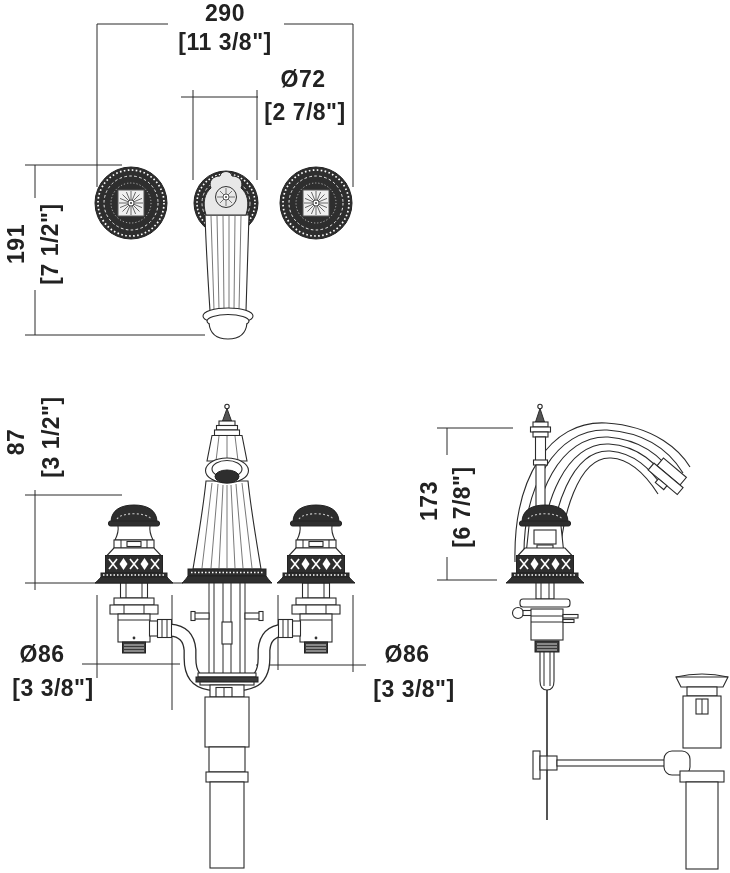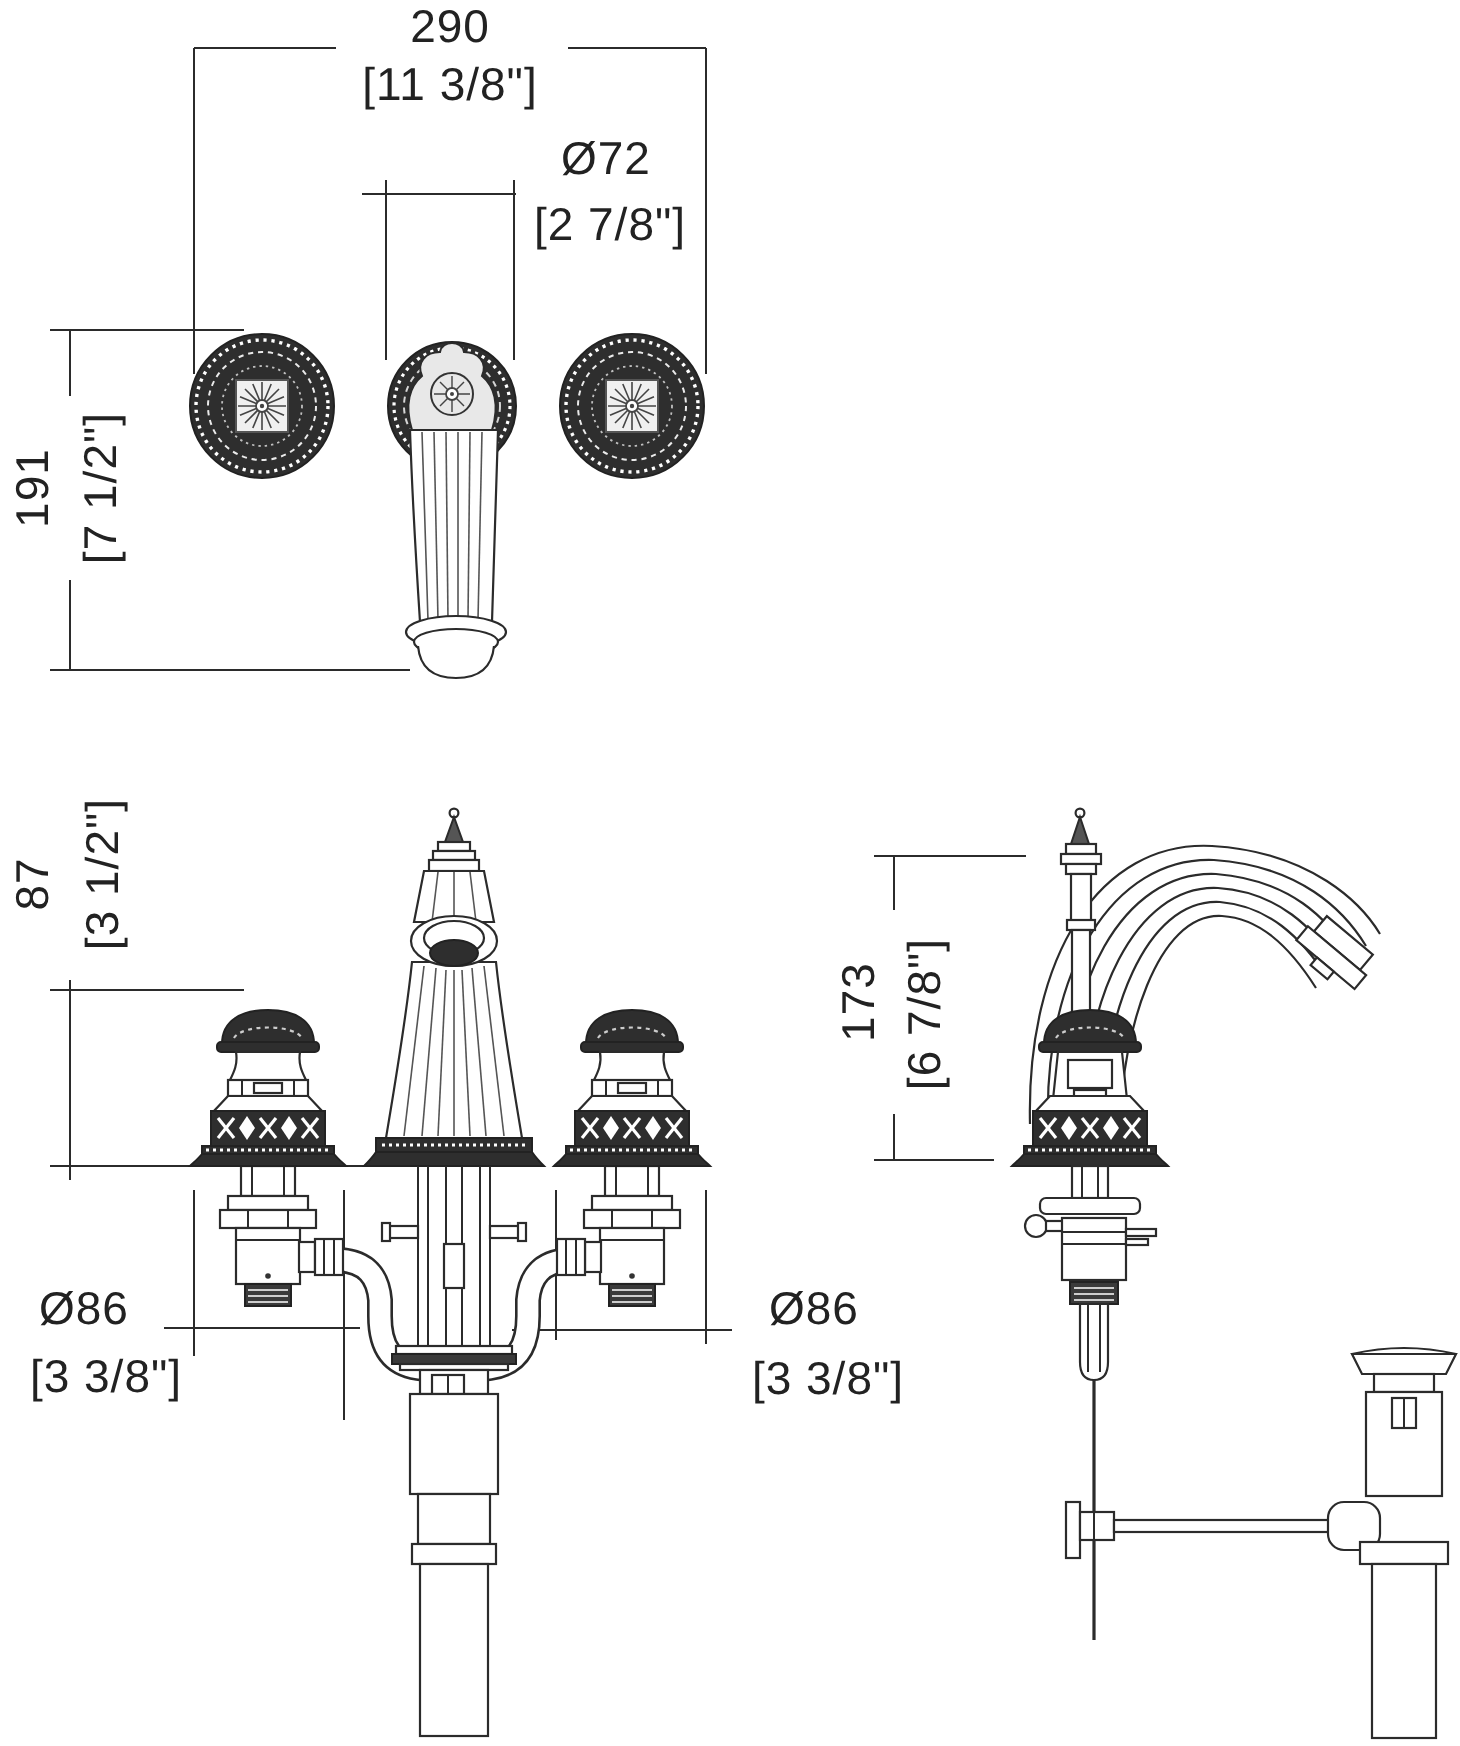--- a/index.html
+++ b/index.html
@@ -1,16 +1,16 @@
 <!DOCTYPE html>
 <html><head>
 <meta charset="utf-8">
 <style>
   html,body{margin:0;padding:0;background:#fff;}
-  #canvas{position:relative;width:730px;height:873px;background:#ffffff;overflow:hidden;}
+  #canvas{position:relative;width:730px;height:873px;background:#ffffff;overflow:hidden;font-weight:bold;}
   svg{display:block;}
   text{font-family:"Liberation Sans","DejaVu Sans",sans-serif;fill:#222;font-size:23px;letter-spacing:.5px;}
   .ln{stroke:#2b2b2b;stroke-width:1;fill:none;}
   .o{stroke:#2b2b2b;stroke-width:1.1;fill:#fff;}
   .on{stroke:#2b2b2b;stroke-width:1.1;fill:none;}
   .dk{stroke:#222;stroke-width:1;fill:#2e2e2e;}
 </style>
 </head>
 <body>
 

